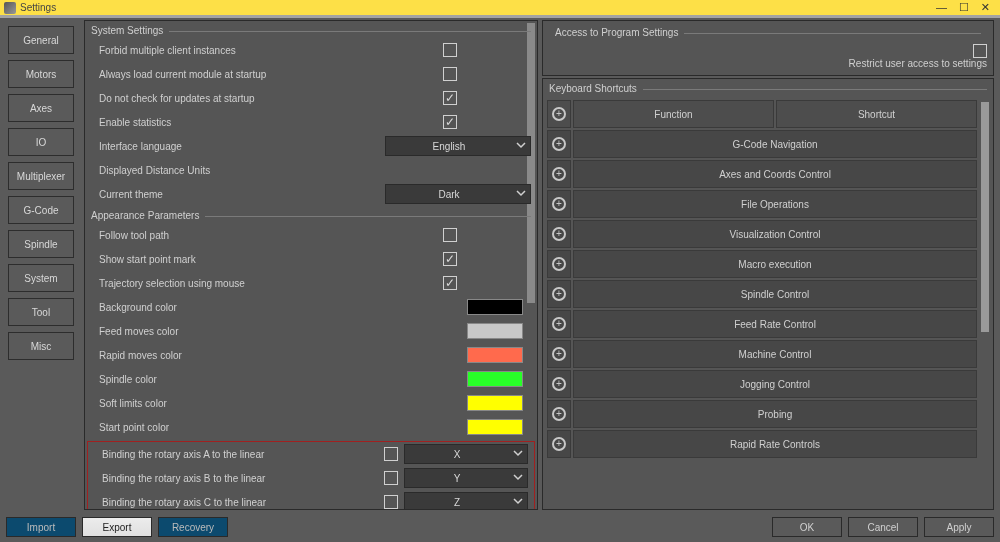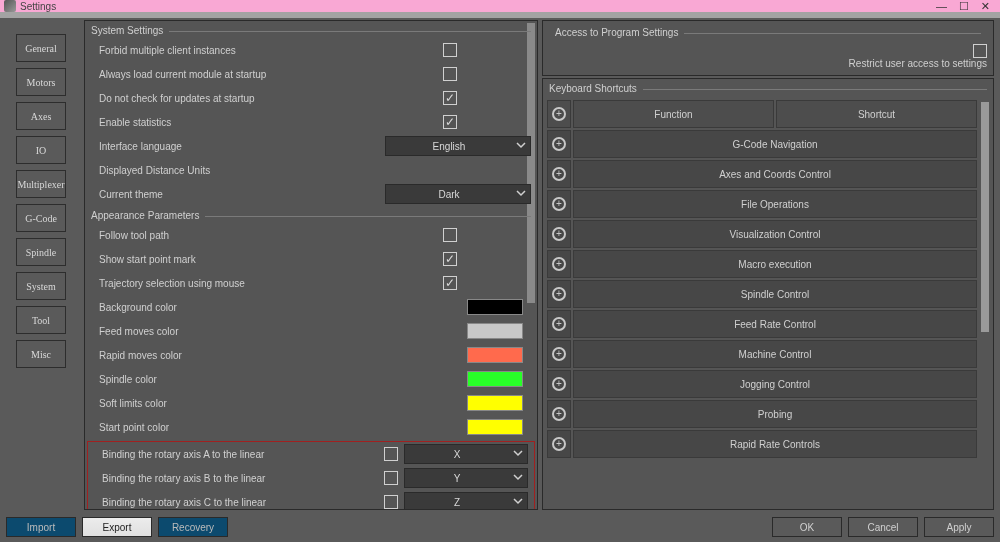--- a/index.html
+++ b/index.html
@@ -7,47 +7,46 @@
     font-family: Verdana, Geneva, sans-serif;
     font-size: 10px;
     background: #333;
     color: #d0d0d0;
     width: 1000px;
     height: 542px;
     overflow: hidden;
   }
   .titlebar {
     height: 18px;
-    background: #f9a8d4;
+    background: #fde047;
     color: #333;
     display: flex;
     align-items: center;
     padding: 2px 4px;
-    border-bottom: 6px solid #a3a3a3;
+    border-bottom: 3px solid #a3a3a3;
   }
   .titlebar-icon {
     width: 12px; height: 12px;
     background: linear-gradient(135deg,#555,#999);
     margin-right: 4px;
     border-radius: 2px;
   }
   .titlebar-title { flex: 0 0 auto; font-size: 10px; color: #444;}
   .titlebar-spacer { flex: 1; }
   .win-btns { display: flex; gap: 12px; padding-right: 6px;}
   .win-btn { font-size: 11px; color: #333; cursor: default;}
   .app {
     display: flex;
     height: 494px;
     background: #5a5a5a;
   }
   .sidebar {
     width: 82px;
-    padding: 16px;
+    padding: 8px;
     background: #5a5a5a;
-    font-family: Liberation Serif, serif;
   }
   .sidebar-item {
     height: 28px;
     margin-bottom: 6px;
     background: #5a5a5a;
     border: 1px solid #2d2d2d;
     display: flex;
     align-items: center;
     justify-content: center;
     font-size: 10px;

